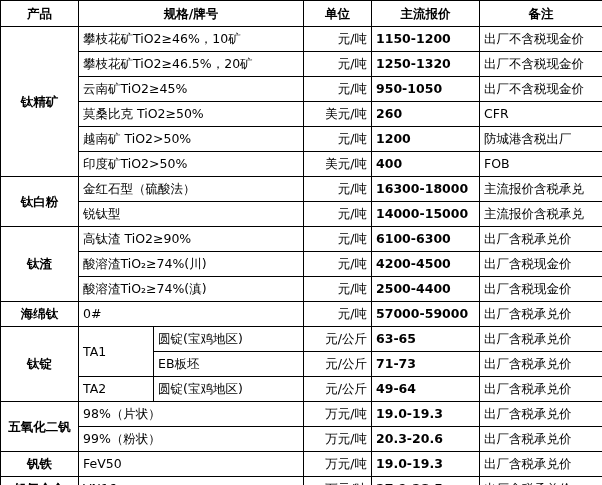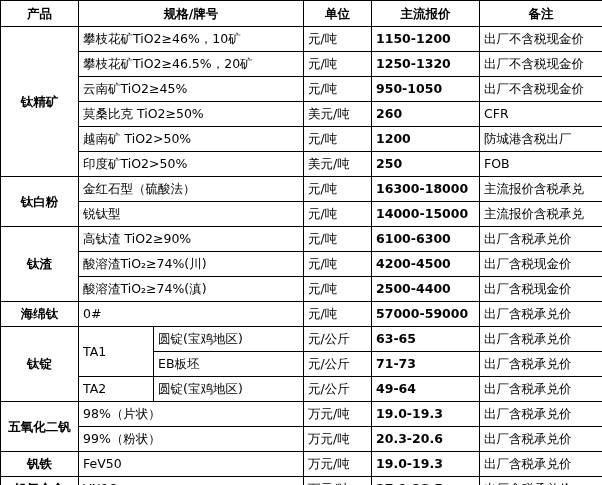--- a/index.html
+++ b/index.html
@@ -43,21 +43,21 @@
     font-weight: bold;
     text-align: center;
     font-size: 14px;
     margin-left: 27px;
   }
   td.spec {
     text-align: left;
     border-radius: 9px;
   }
   td.unit {
-    text-align: left;
+    text-align: right;
   }
   td.price {
     text-align: left;
     font-weight: bold;
   }
   td.note {
     text-align: left;
   }
   tbody tr {
     height: 25px;
@@ -113,21 +113,21 @@
         </tr>
         <tr>
           <td class="spec" colspan="2">越南矿 TiO2&gt;50%</td>
           <td class="unit">元/吨</td>
           <td class="price">1200</td>
           <td class="note">防城港含税出厂</td>
         </tr>
         <tr>
           <td class="spec" colspan="2">印度矿TiO2&gt;50%</td>
           <td class="unit">美元/吨</td>
-          <td class="price">250</td>
+          <td class="price">400</td>
           <td class="note">FOB</td>
         </tr>
         <tr>
           <td class="cat" rowspan="2">钛白粉</td>
           <td class="spec" colspan="2">金红石型（硫酸法）</td>
           <td class="unit">元/吨</td>
           <td class="price">16300-18000</td>
           <td class="note">主流报价含税承兑</td>
         </tr>
         <tr>

